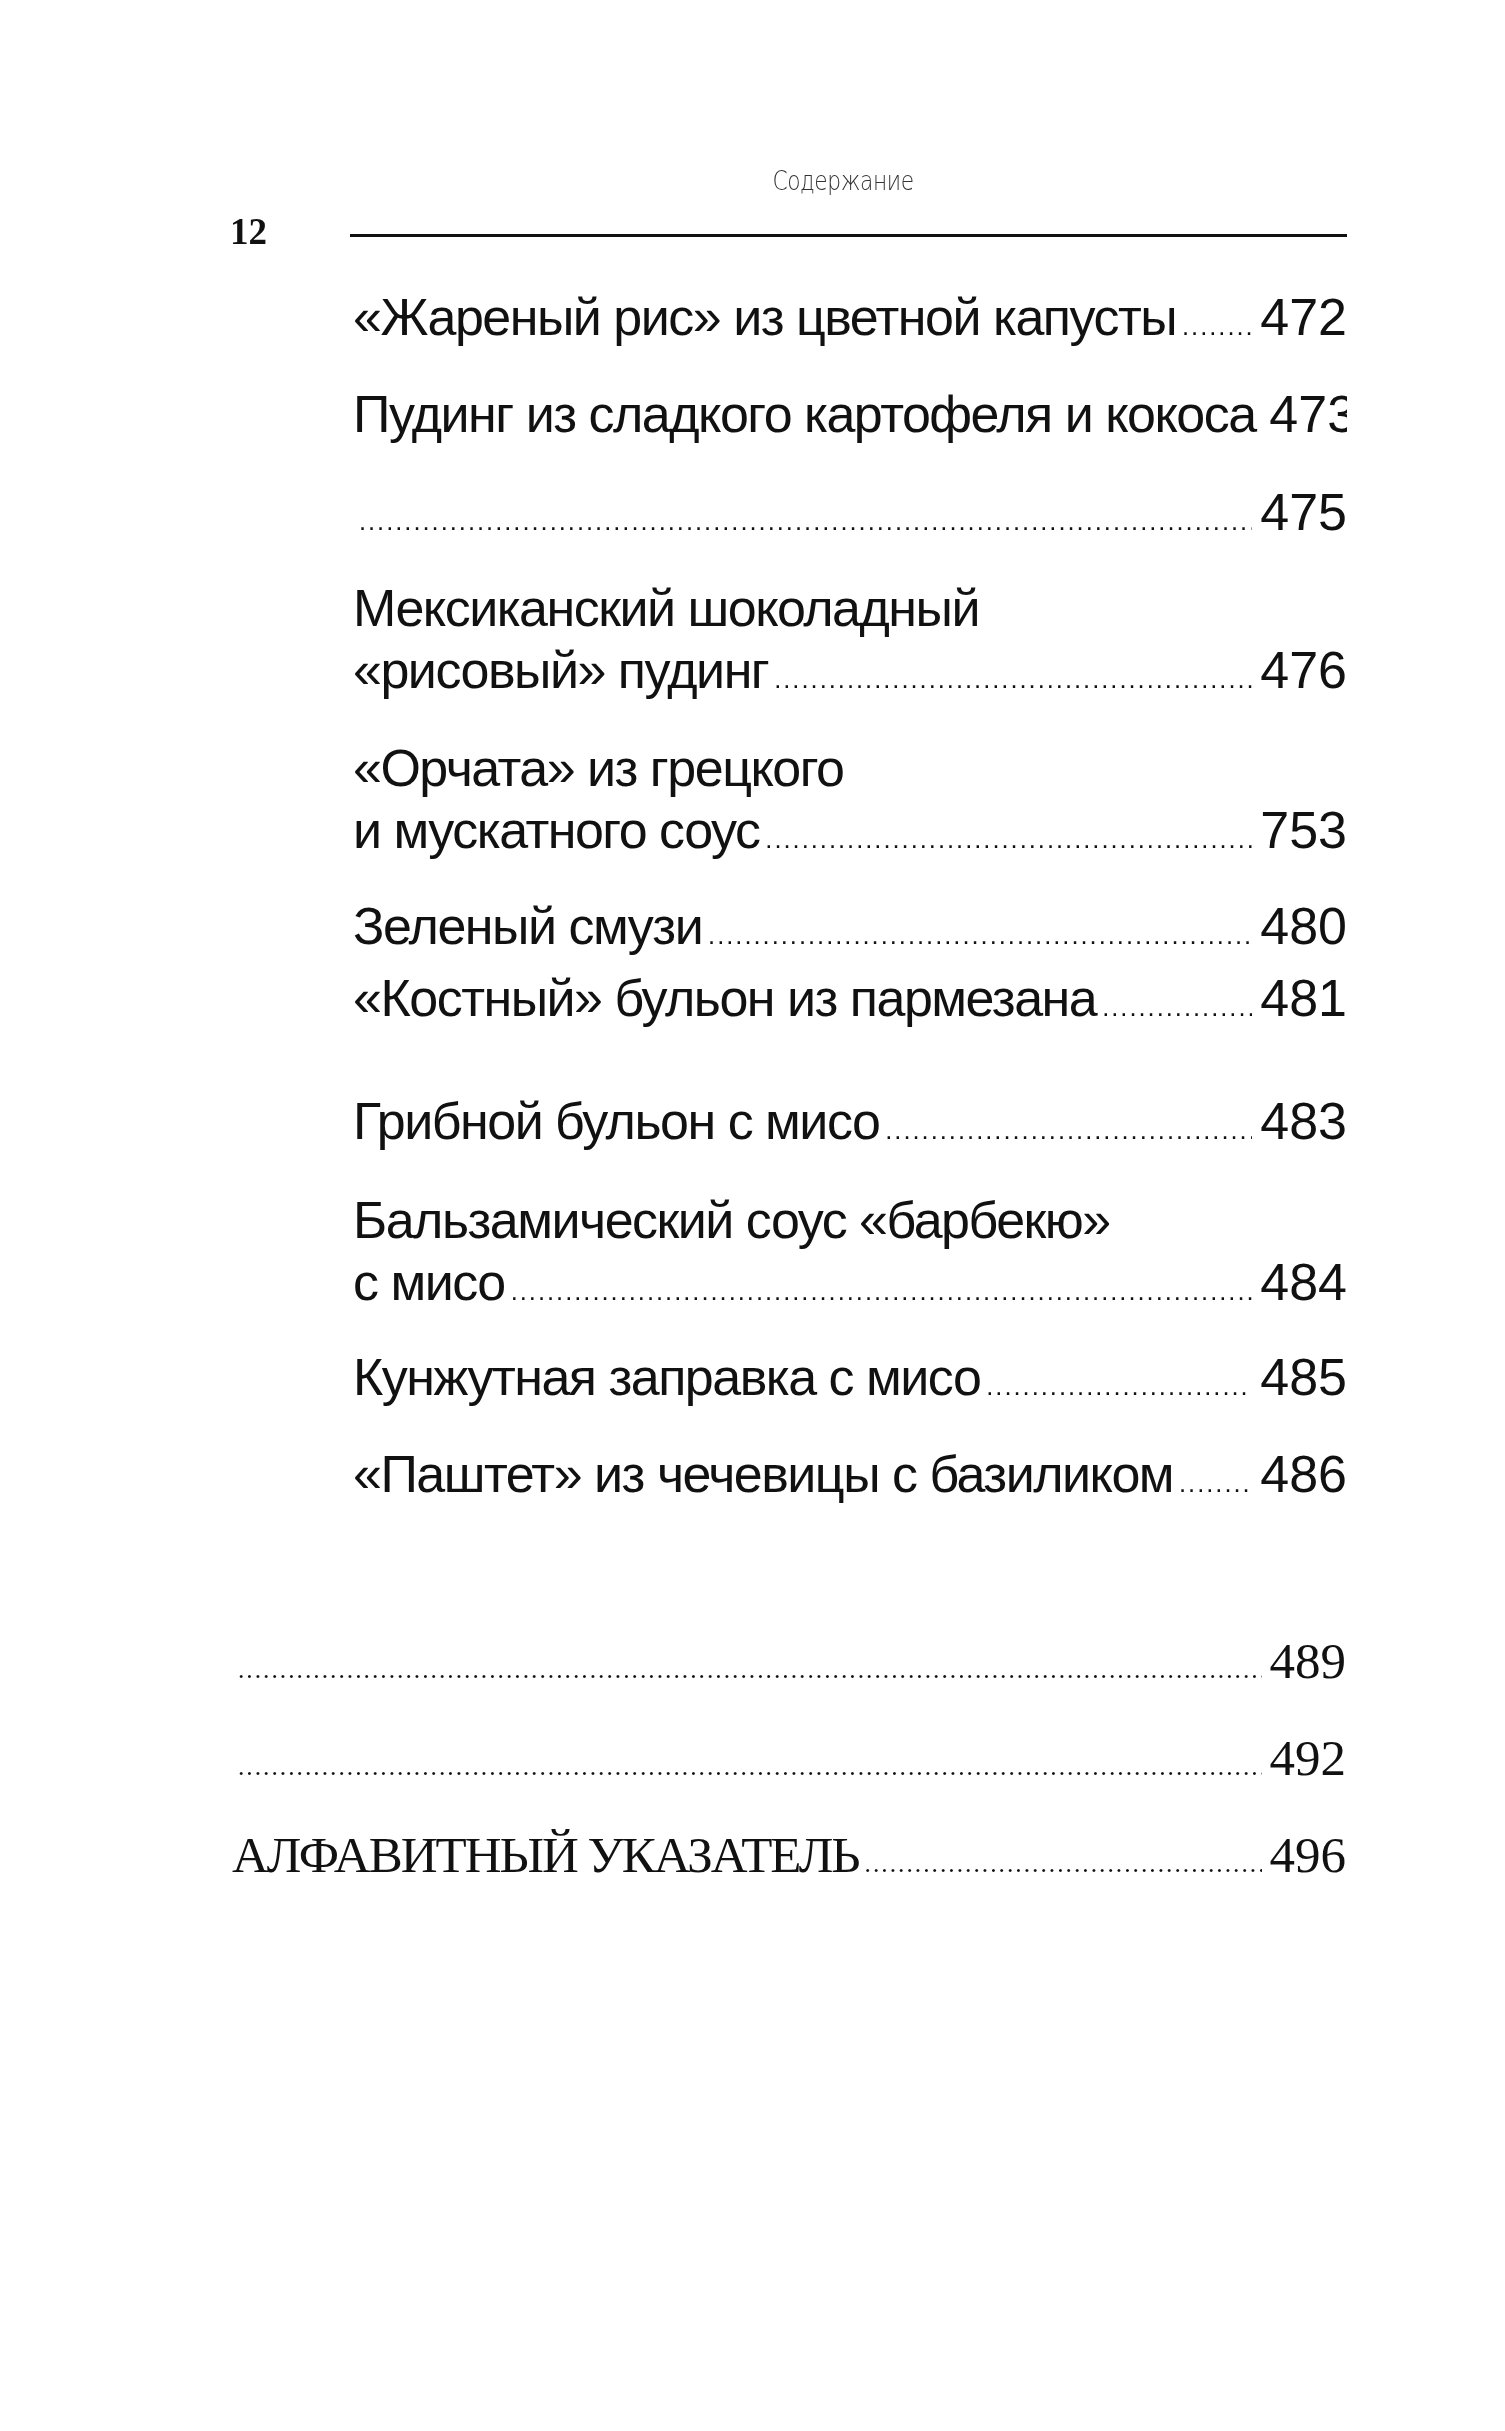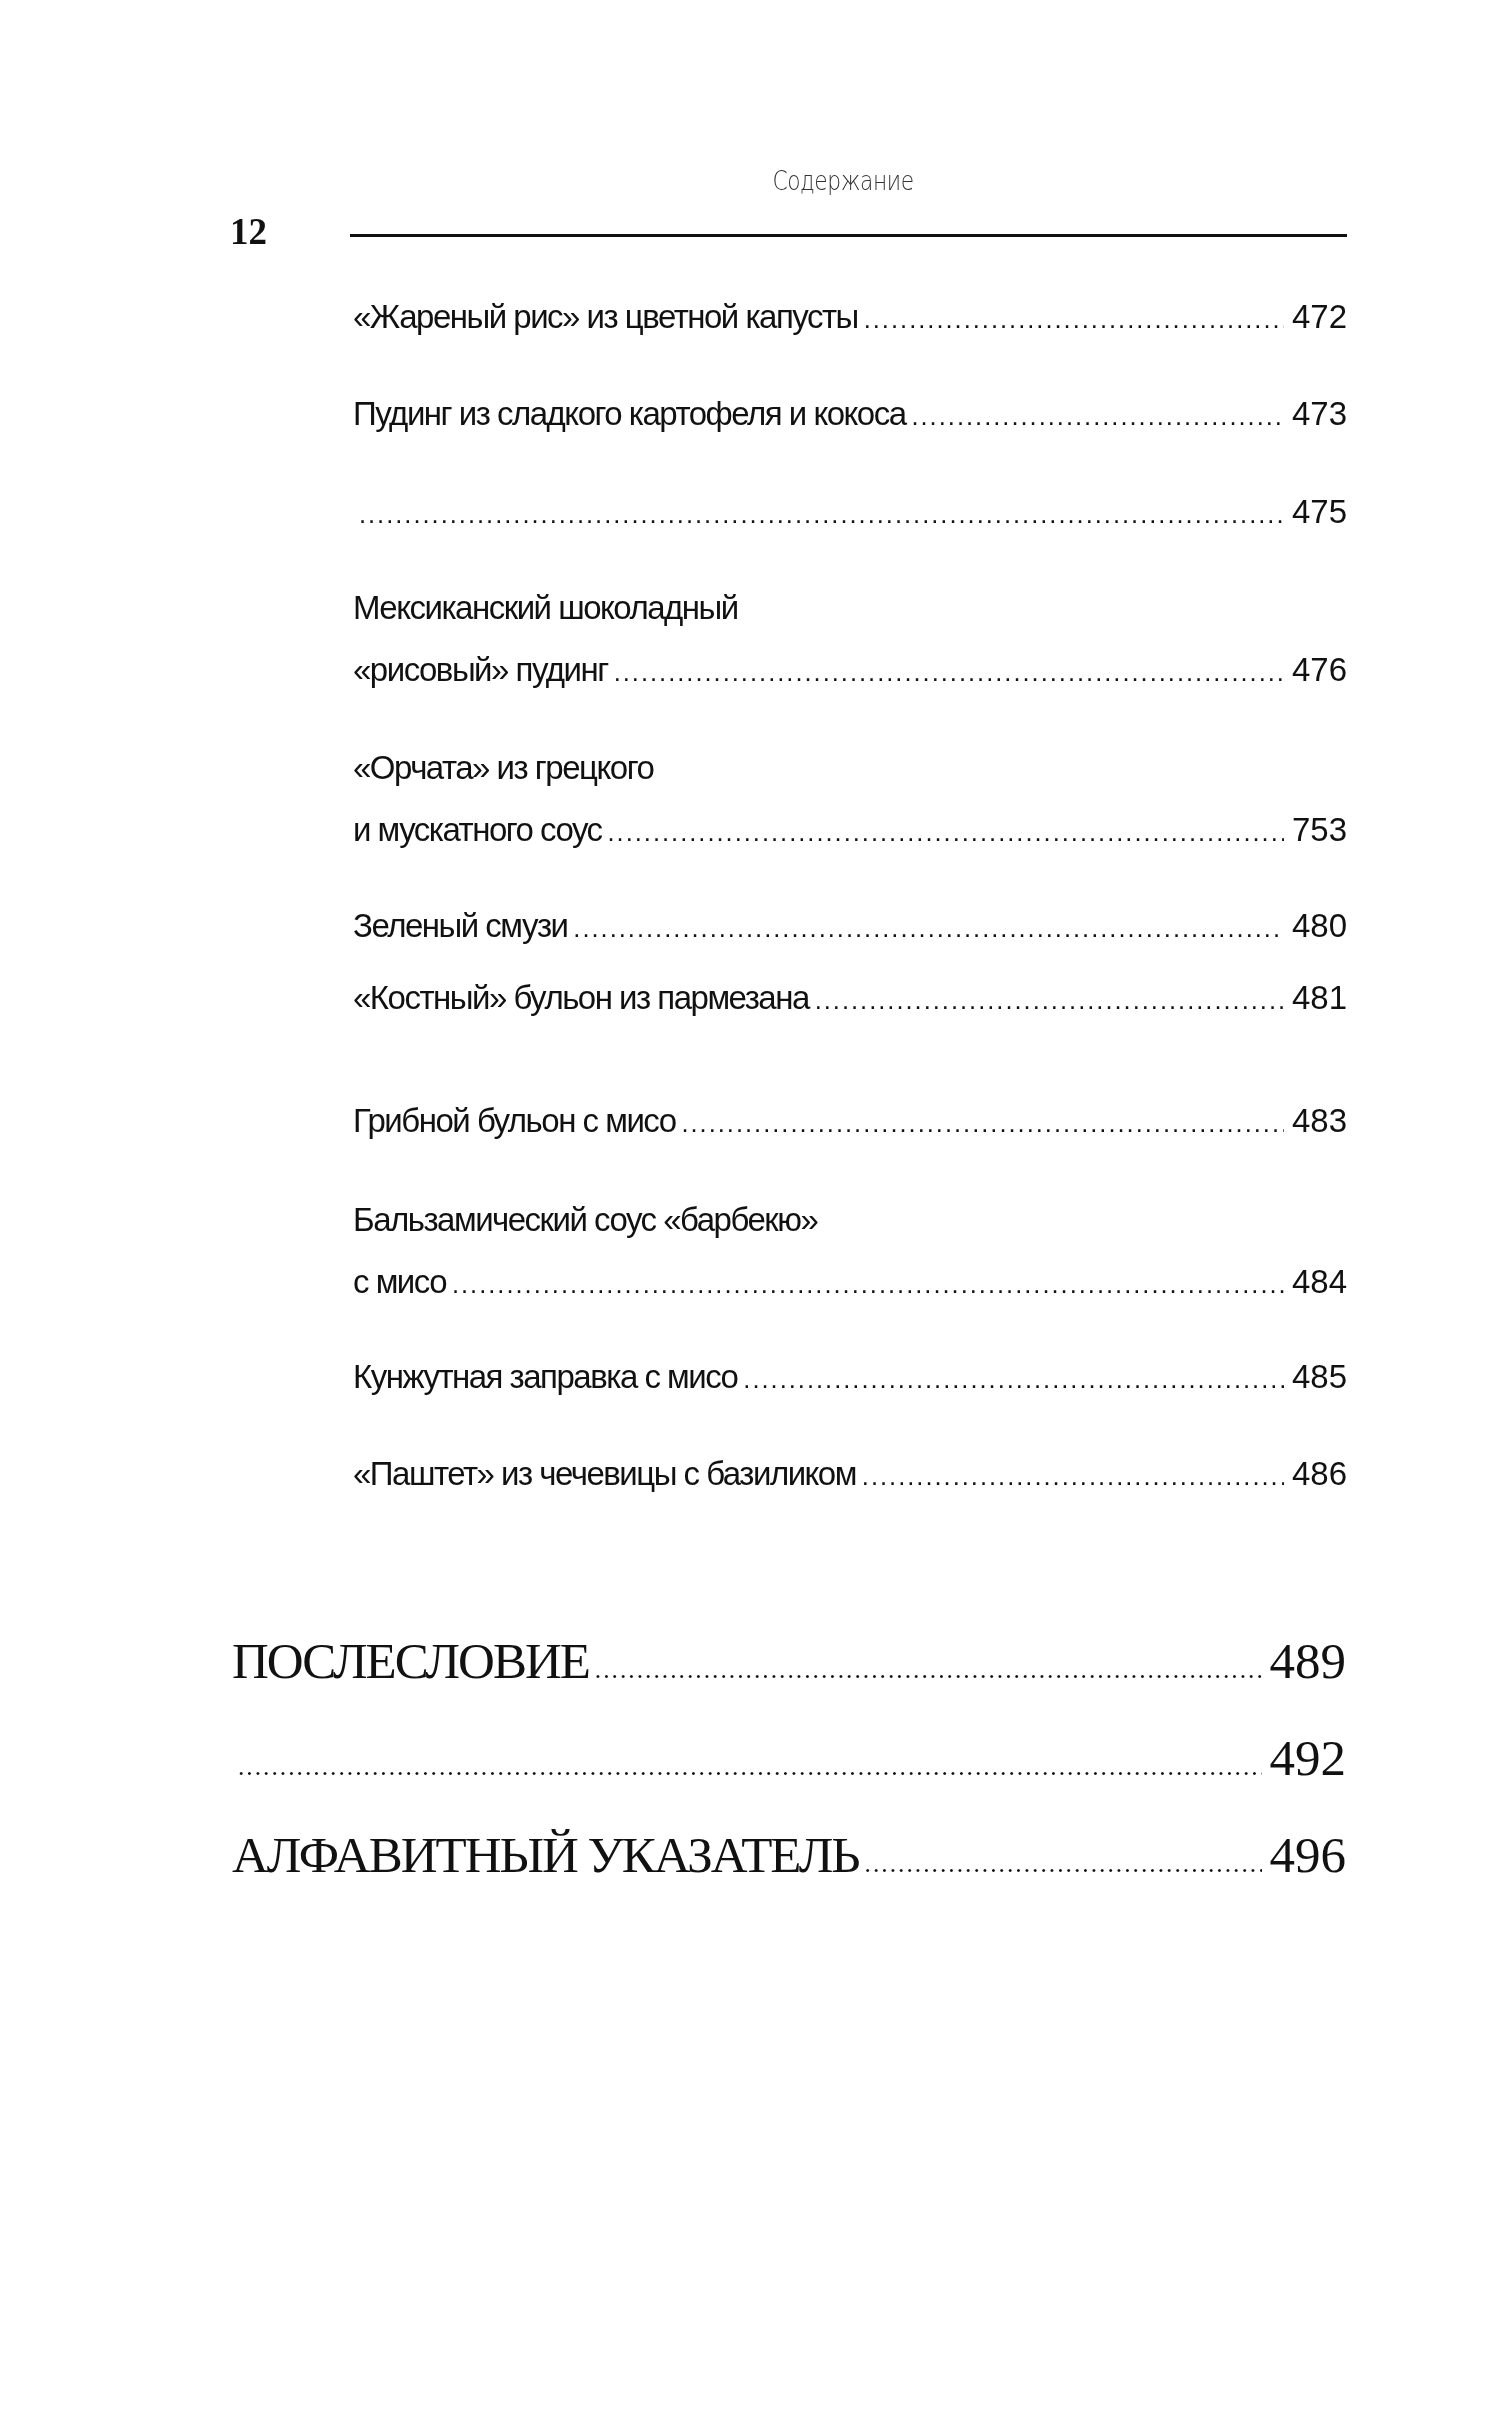--- a/index.html
+++ b/index.html
@@ -10,21 +10,21 @@
     color: #333; letter-spacing: -0.5px; transform: scaleX(0.82); transform-origin: 843px 0;
   }
   .folio {
     position: absolute; left: 230px; top: 210px;
     font-family: "Liberation Serif", serif; font-weight: bold; font-size: 37px; color: #111;
   }
   .rule { position: absolute; left: 350px; width: 997px; top: 234px; height: 2.9px; background: #111; }
   .entries { position: absolute; left: 353px; width: 994px; top: 0; }
   .entry {
     position: absolute; left: 0; width: 994px;
-    font-family: "Liberation Sans", sans-serif; font-size: 33px; line-height: 62px;
+    font-family: "Liberation Sans", sans-serif; font-size: 52px; line-height: 62px;
     letter-spacing: -1.5px; color: #111;
   }
   .line { display: flex; align-items: baseline; white-space: nowrap; height: 62px; overflow: hidden; }
   .line .txt { flex: 0 0 auto; transform-origin: left; }
   .line .dots { flex: 1 1 auto; overflow: hidden; margin: 0 7.8px 0 5.9px; font-size: 25.5px; letter-spacing: 2px; }
   .line .dots::before { content: "........................................................................................................................................................................................................"; }
   .line .pg { flex: 0 0 auto; letter-spacing: 0; text-align: right; }
   .back {
     position: absolute; left: 232px; width: 1114px;
     font-family: "Liberation Serif", serif; font-size: 51px; line-height: 65px; color: #111;
@@ -132,21 +132,20 @@
     <div class="line">
       <span class="txt">«Паштет» из чечевицы с базиликом</span>
       <span class="dots"></span>
       <span class="pg">486</span>
     </div>
   </div>
 </div>
 
 <div class="back" style="top:1629px">
   <div class="line">
-    <span class="txt">ПОСЛЕСЛОВИЕ</span>
     <span class="dots"></span>
     <span class="pg">489</span>
   </div>
 </div>
 <div class="back" style="top:1726px">
   <div class="line">
     <span class="dots"></span>
     <span class="pg">492</span>
   </div>
 </div>

